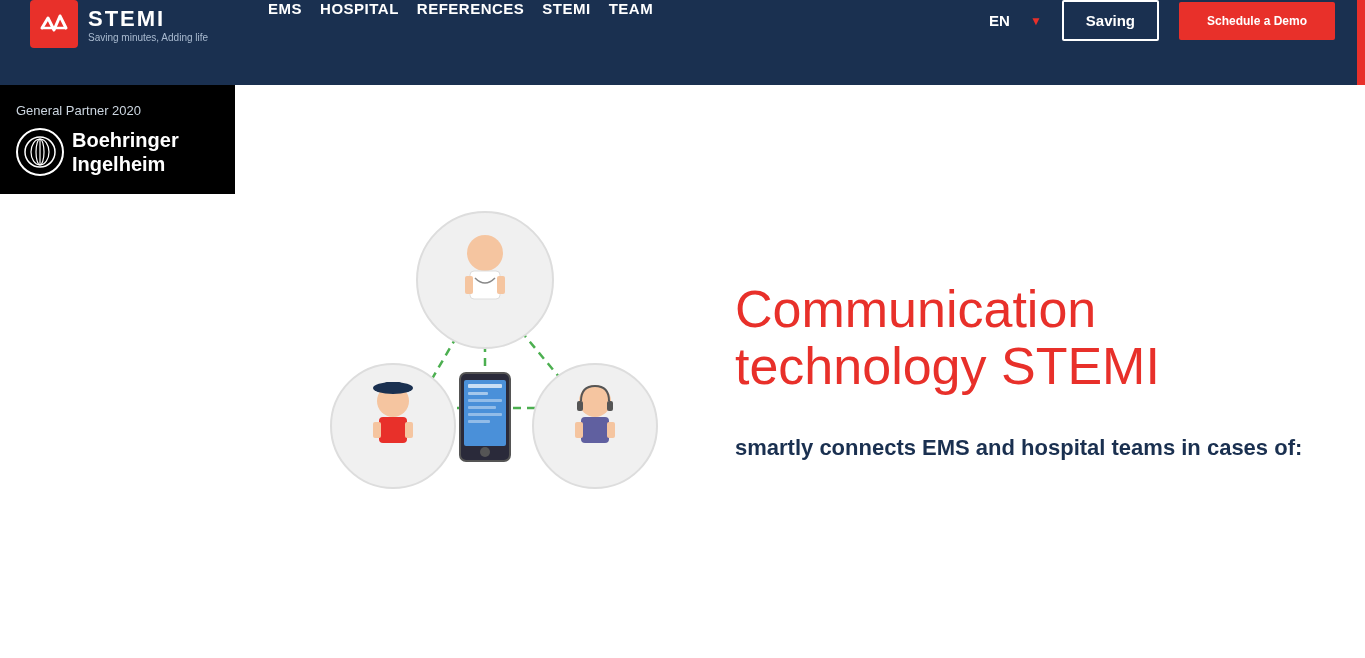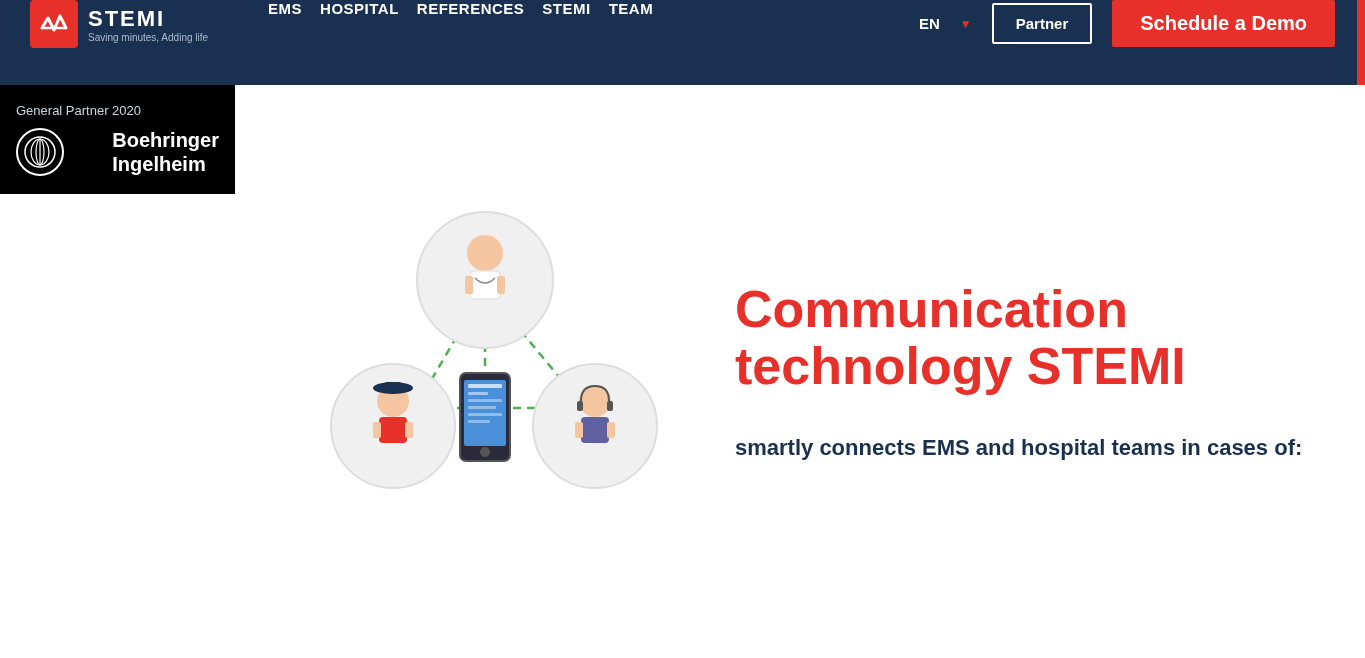--- a/index.html
+++ b/index.html
@@ -70,21 +70,21 @@
       font-size: 15px;
       font-weight: bold;
       cursor: pointer;
       border-radius: 2px;
     }
     .demo-btn {
       background-color: #e8302a;
       color: white;
       border: none;
       padding: 12px 28px;
-      font-size: 20px;
+      font-size: 12px;
       font-weight: bold;
       cursor: pointer;
       border-radius: 2px;
     }
     .red-bar {
       position: absolute;
       right: 0;
       top: 0;
       width: 8px;
       height: 85px;
@@ -109,22 +109,21 @@
       height: fit-content;
     }
     .partner-label {
       font-size: 13px;
       color: #ccd6e0;
       margin-bottom: 10px;
     }
     .partner-logo {
       display: flex;
       align-items: center;
-      gap: 14px;
-      justify-content: space-between;
+      gap: 8px;
     }
     .partner-logo-icon {
       width: 48px;
       height: 48px;
       border: 2px solid white;
       border-radius: 50%;
       display: flex;
       align-items: center;
       justify-content: center;
     }
@@ -154,21 +153,21 @@
       width: 100%;
       height: 100%;
     }
 
     
     .hero-text {
       flex: 1;
     }
     .hero-title {
       font-size: 52px;
-      font-weight: 700;
+      font-weight: 400;
       color: #e8302a;
       line-height: 1.1;
       margin-bottom: 30px;
     }
     .hero-subtitle {
       font-size: 22px;
       font-weight: bold;
       color: #1a3050;
       line-height: 1.4;
       margin-top: 38px;
@@ -197,21 +196,21 @@
     <a class="nav-link">REFERENCES</a>
     <a class="nav-link">STEMI</a>
     <a class="nav-link">TEAM</a>
   </div>
 
   <div class="nav-right">
     <div class="lang-selector">
       <span>EN</span>
       <span class="arrow">▼</span>
     </div>
-    <button class="support-btn">Partner</button>
+    <button class="support-btn">Saving</button>
     <button class="demo-btn">Schedule a Demo</button>
   </div>
   <div class="red-bar"></div>
 </nav>
 
 <div class="main-content">
 
   <div class="partner-sidebar">
     <div class="partner-label">General Partner 2020</div>
     <div class="partner-logo">

